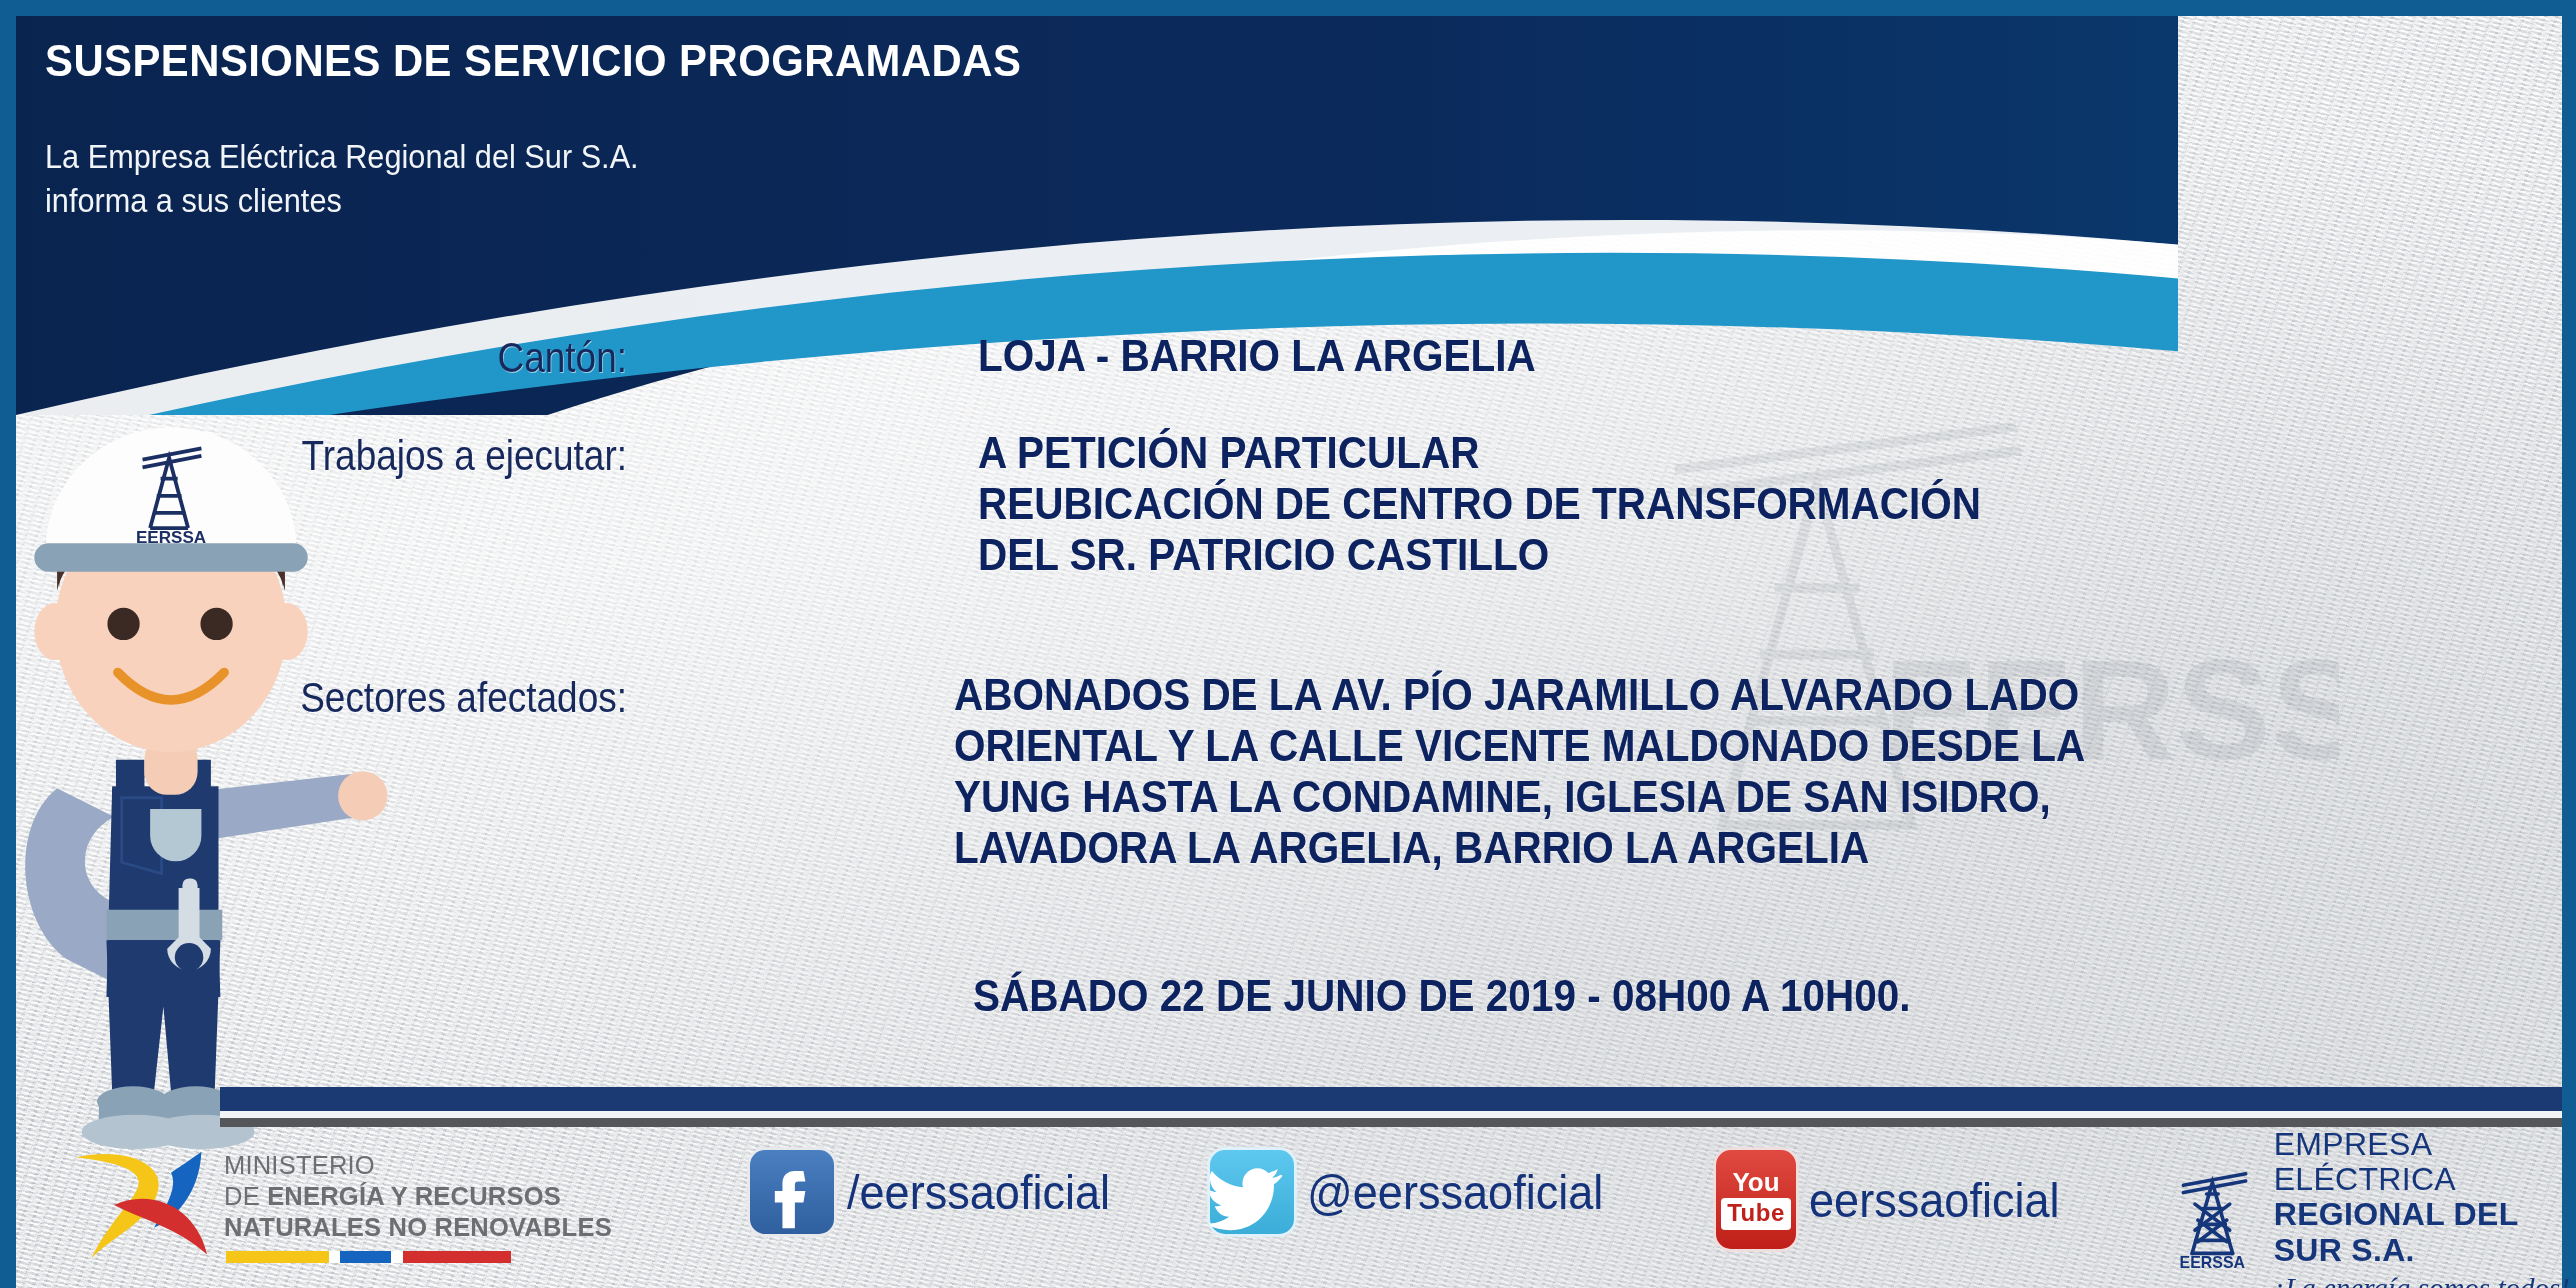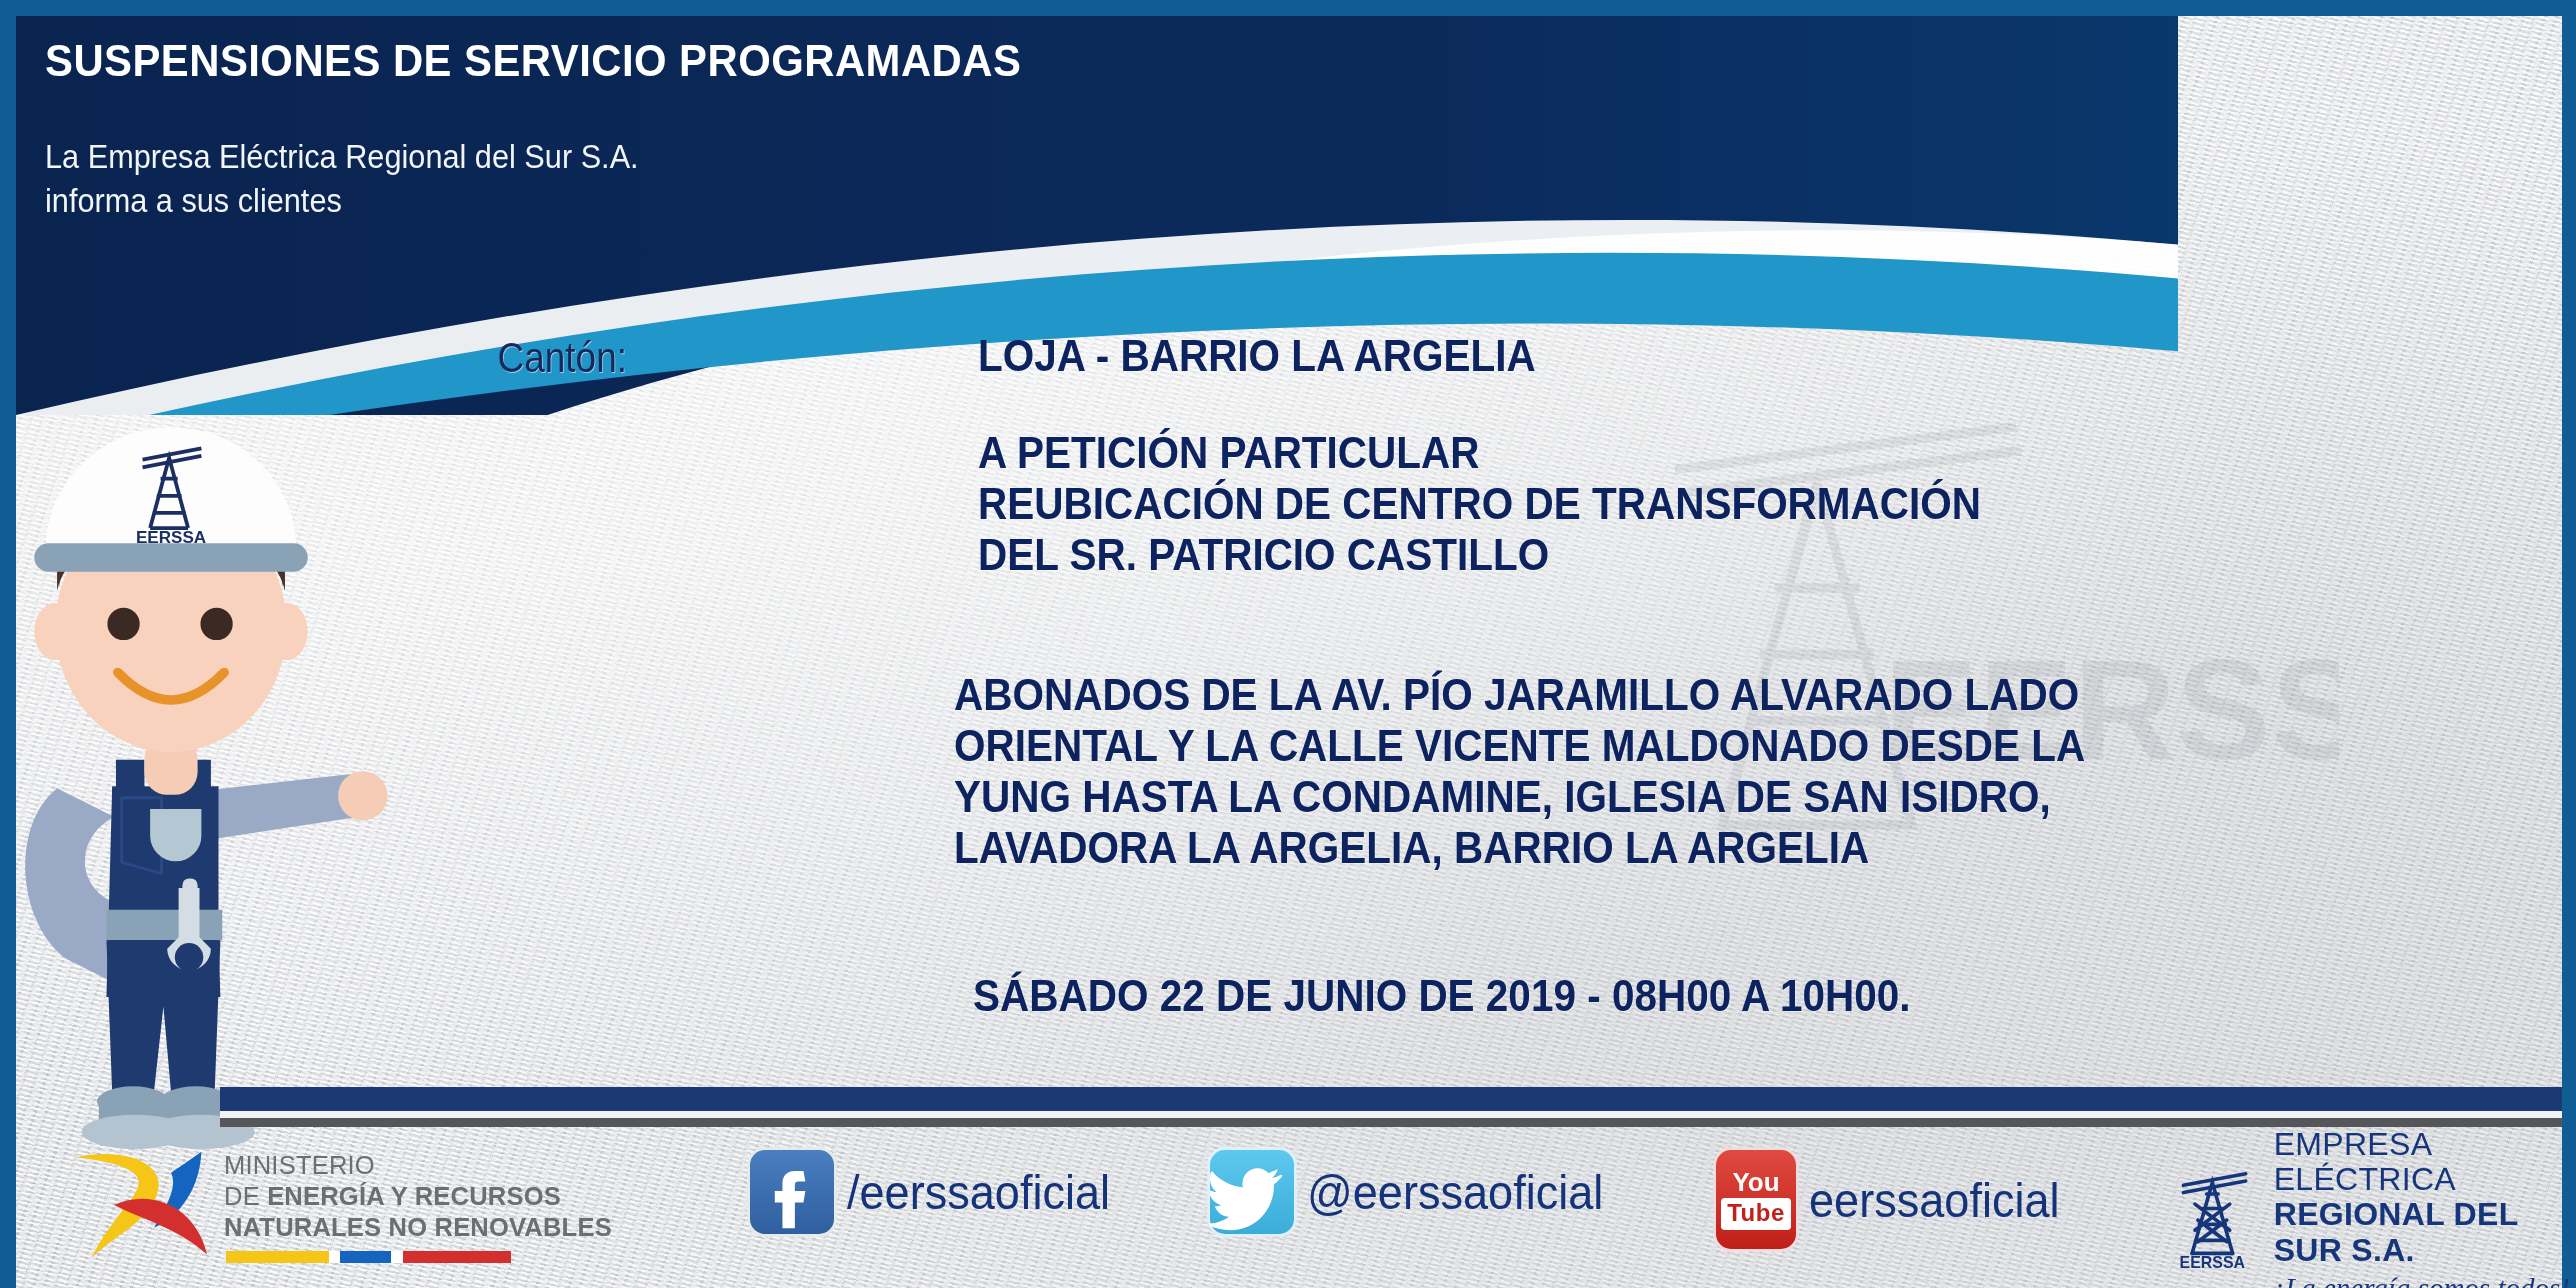--- a/index.html
+++ b/index.html
@@ -221,26 +221,32 @@
 
   <div class="content">
 
     <div class="row r-canton-l">
       <div class="lbl">Cantón:</div>
     </div>
     <div class="row r-canton-v">
       <div class="val">LOJA - BARRIO LA ARGELIA</div>
     </div>
 
+    <div class="row r-trab-l">
+      <div class="lbl">Trabajos a ejecutar:</div>
+    </div>
     <div class="row r-trab-v">
       <div class="val">A PETICIÓN PARTICULAR</div>
       <div class="val">REUBICACIÓN DE CENTRO DE TRANSFORMACIÓN</div>
       <div class="val">DEL SR. PATRICIO CASTILLO</div>
     </div>
 
+    <div class="row r-sect-l">
+      <div class="lbl">Sectores afectados:</div>
+    </div>
     <div class="row r-sect-v">
       <div class="val">ABONADOS DE LA AV. PÍO JARAMILLO ALVARADO LADO</div>
       <div class="val">ORIENTAL Y LA CALLE VICENTE MALDONADO DESDE LA</div>
       <div class="val">YUNG HASTA LA CONDAMINE, IGLESIA DE SAN ISIDRO,</div>
       <div class="val">LAVADORA LA ARGELIA, BARRIO LA ARGELIA</div>
     </div>
 
     <div class="row r-fecha-v">
       <div class="val">SÁBADO 22 DE JUNIO DE 2019 - 08H00 A 10H00.</div>
     </div>

